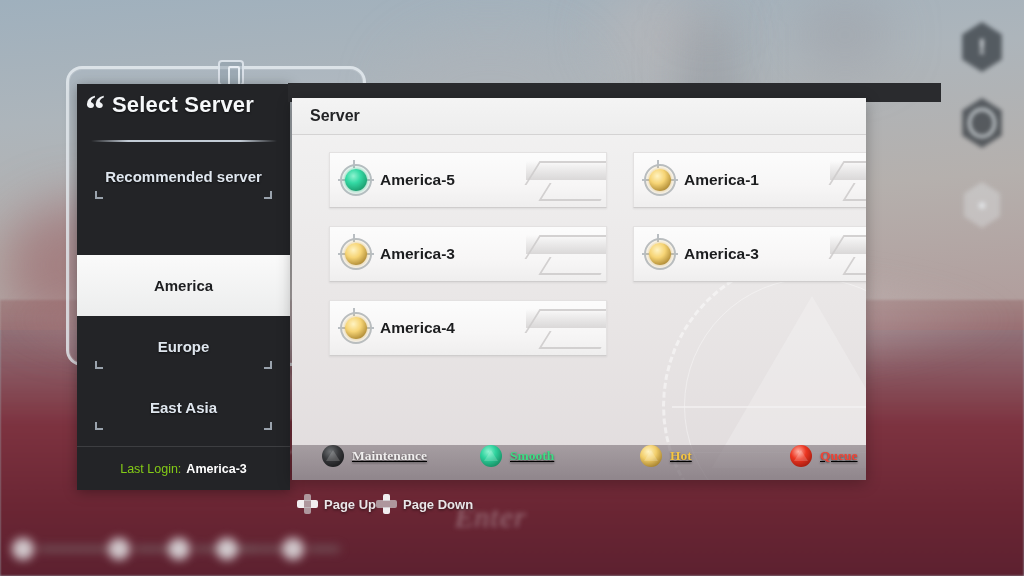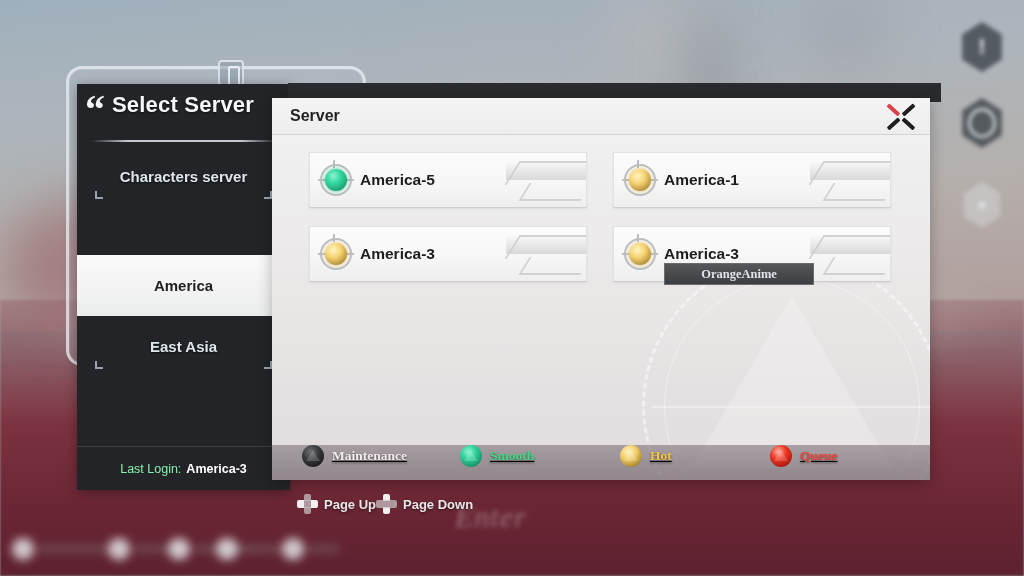--- a/index.html
+++ b/index.html
@@ -145,30 +145,30 @@
     color: #1d1e20;
     text-shadow: none;
     margin-top: 48px;
   }
   #sidebar-footer {
     position: absolute; left: 0; bottom: 0; width: 213px; height: 44px;
     border-top: 1px solid rgba(255,255,255,0.12);
     display: flex; align-items: center; justify-content: center; gap: 5px;
     font-size: 12.5px;
   }
-  #sidebar-footer .lbl { color: #86efac; }
+  #sidebar-footer .lbl { color: #84cc16; }
   #sidebar-footer .val { color: #ffffff; font-weight: bold; }
 
   
   #panel-topbar {
     position: absolute; left: 288px; top: 83px; width: 653px; height: 19px;
     background: #2a2b2e;
   }
   #panel {
-    position: absolute; left: 272px; top: 98px; width: 658px; height: 382px;
+    position: absolute; left: 292px; top: 98px; width: 574px; height: 382px;
     background: linear-gradient(180deg, #f3f3f3 0%, #efeeee 20%, #e9e6e6 55%, #e1dcdd 100%);
     box-shadow: 0 3px 14px rgba(0,0,0,.28);
     overflow: hidden;
   }
   #panel-emblem {
     position: absolute; left: 370px; top: 158px; width: 300px; height: 300px;
     opacity: .5; pointer-events: none;
   }
   #panel-emblem .ring1 {
     position:absolute; inset: 0; border-radius: 50%;
@@ -391,25 +391,30 @@
 
   <div id="sidebar">
     <div id="sidebar-title-wrap">
       <div id="sidebar-quote">“</div>
       <div id="sidebar-title">Select Server</div>
       <div id="sidebar-rule"></div>
     </div>
 
     <div class="nav-item">
       <span class="bk l"></span>
-      <span>Characters server</span>
+      <span>Recommended server</span>
       <span class="bk r"></span>
     </div>
     <div class="nav-item active">
       <span>America</span>
+    </div>
+    <div class="nav-item">
+      <span class="bk l"></span>
+      <span>Europe</span>
+      <span class="bk r"></span>
     </div>
     <div class="nav-item">
       <span class="bk l"></span>
       <span>East Asia</span>
       <span class="bk r"></span>
     </div>
 
     <div id="sidebar-footer">
       <span class="lbl">Last Login:</span>
       <span class="val">America-3</span>
@@ -473,20 +478,29 @@
       <div class="server-card">
         <span class="orb yellow">
           <span class="ring"></span>
             <span class="tick"></span>
             <span class="core"></span>
         </span>
         <span class="slash"></span>
         <span class="name">America-3</span>
       </div>
 
+      <div class="server-card">
+        <span class="orb yellow">
+          <span class="ring"></span>
+            <span class="tick"></span>
+            <span class="core"></span>
+        </span>
+        <span class="slash"></span>
+        <span class="name">America-4</span>
+      </div>
     </div>
 
     <div id="legend">
       <div class="legend-item" style="width:158px;">
         <span class="ldot">
             <span class="c black"></span>
             <span class="tri"></span>
           </span>
         <span class="ltxt" style="color:#f0eeee;">Maintenance</span>
       </div>
@@ -507,23 +521,20 @@
       <div class="legend-item">
         <span class="ldot">
             <span class="c red"></span>
             <span class="tri"></span>
           </span>
         <span class="ltxt" style="color:#ef4436;">Queue</span>
       </div>
     </div>
   </div>
 
-  <div id="tooltip">
-    <span class="t">OrangeAnime</span>
-  </div>
 
   <div id="page-controls">
     <div class="pg">
       <span class="dpad lr">
         <i class="up"></i>
           <i class="dn"></i>
           <i class="lf"></i>
           <i class="rt"></i>
           <i class="ctr"></i>
       </span>

